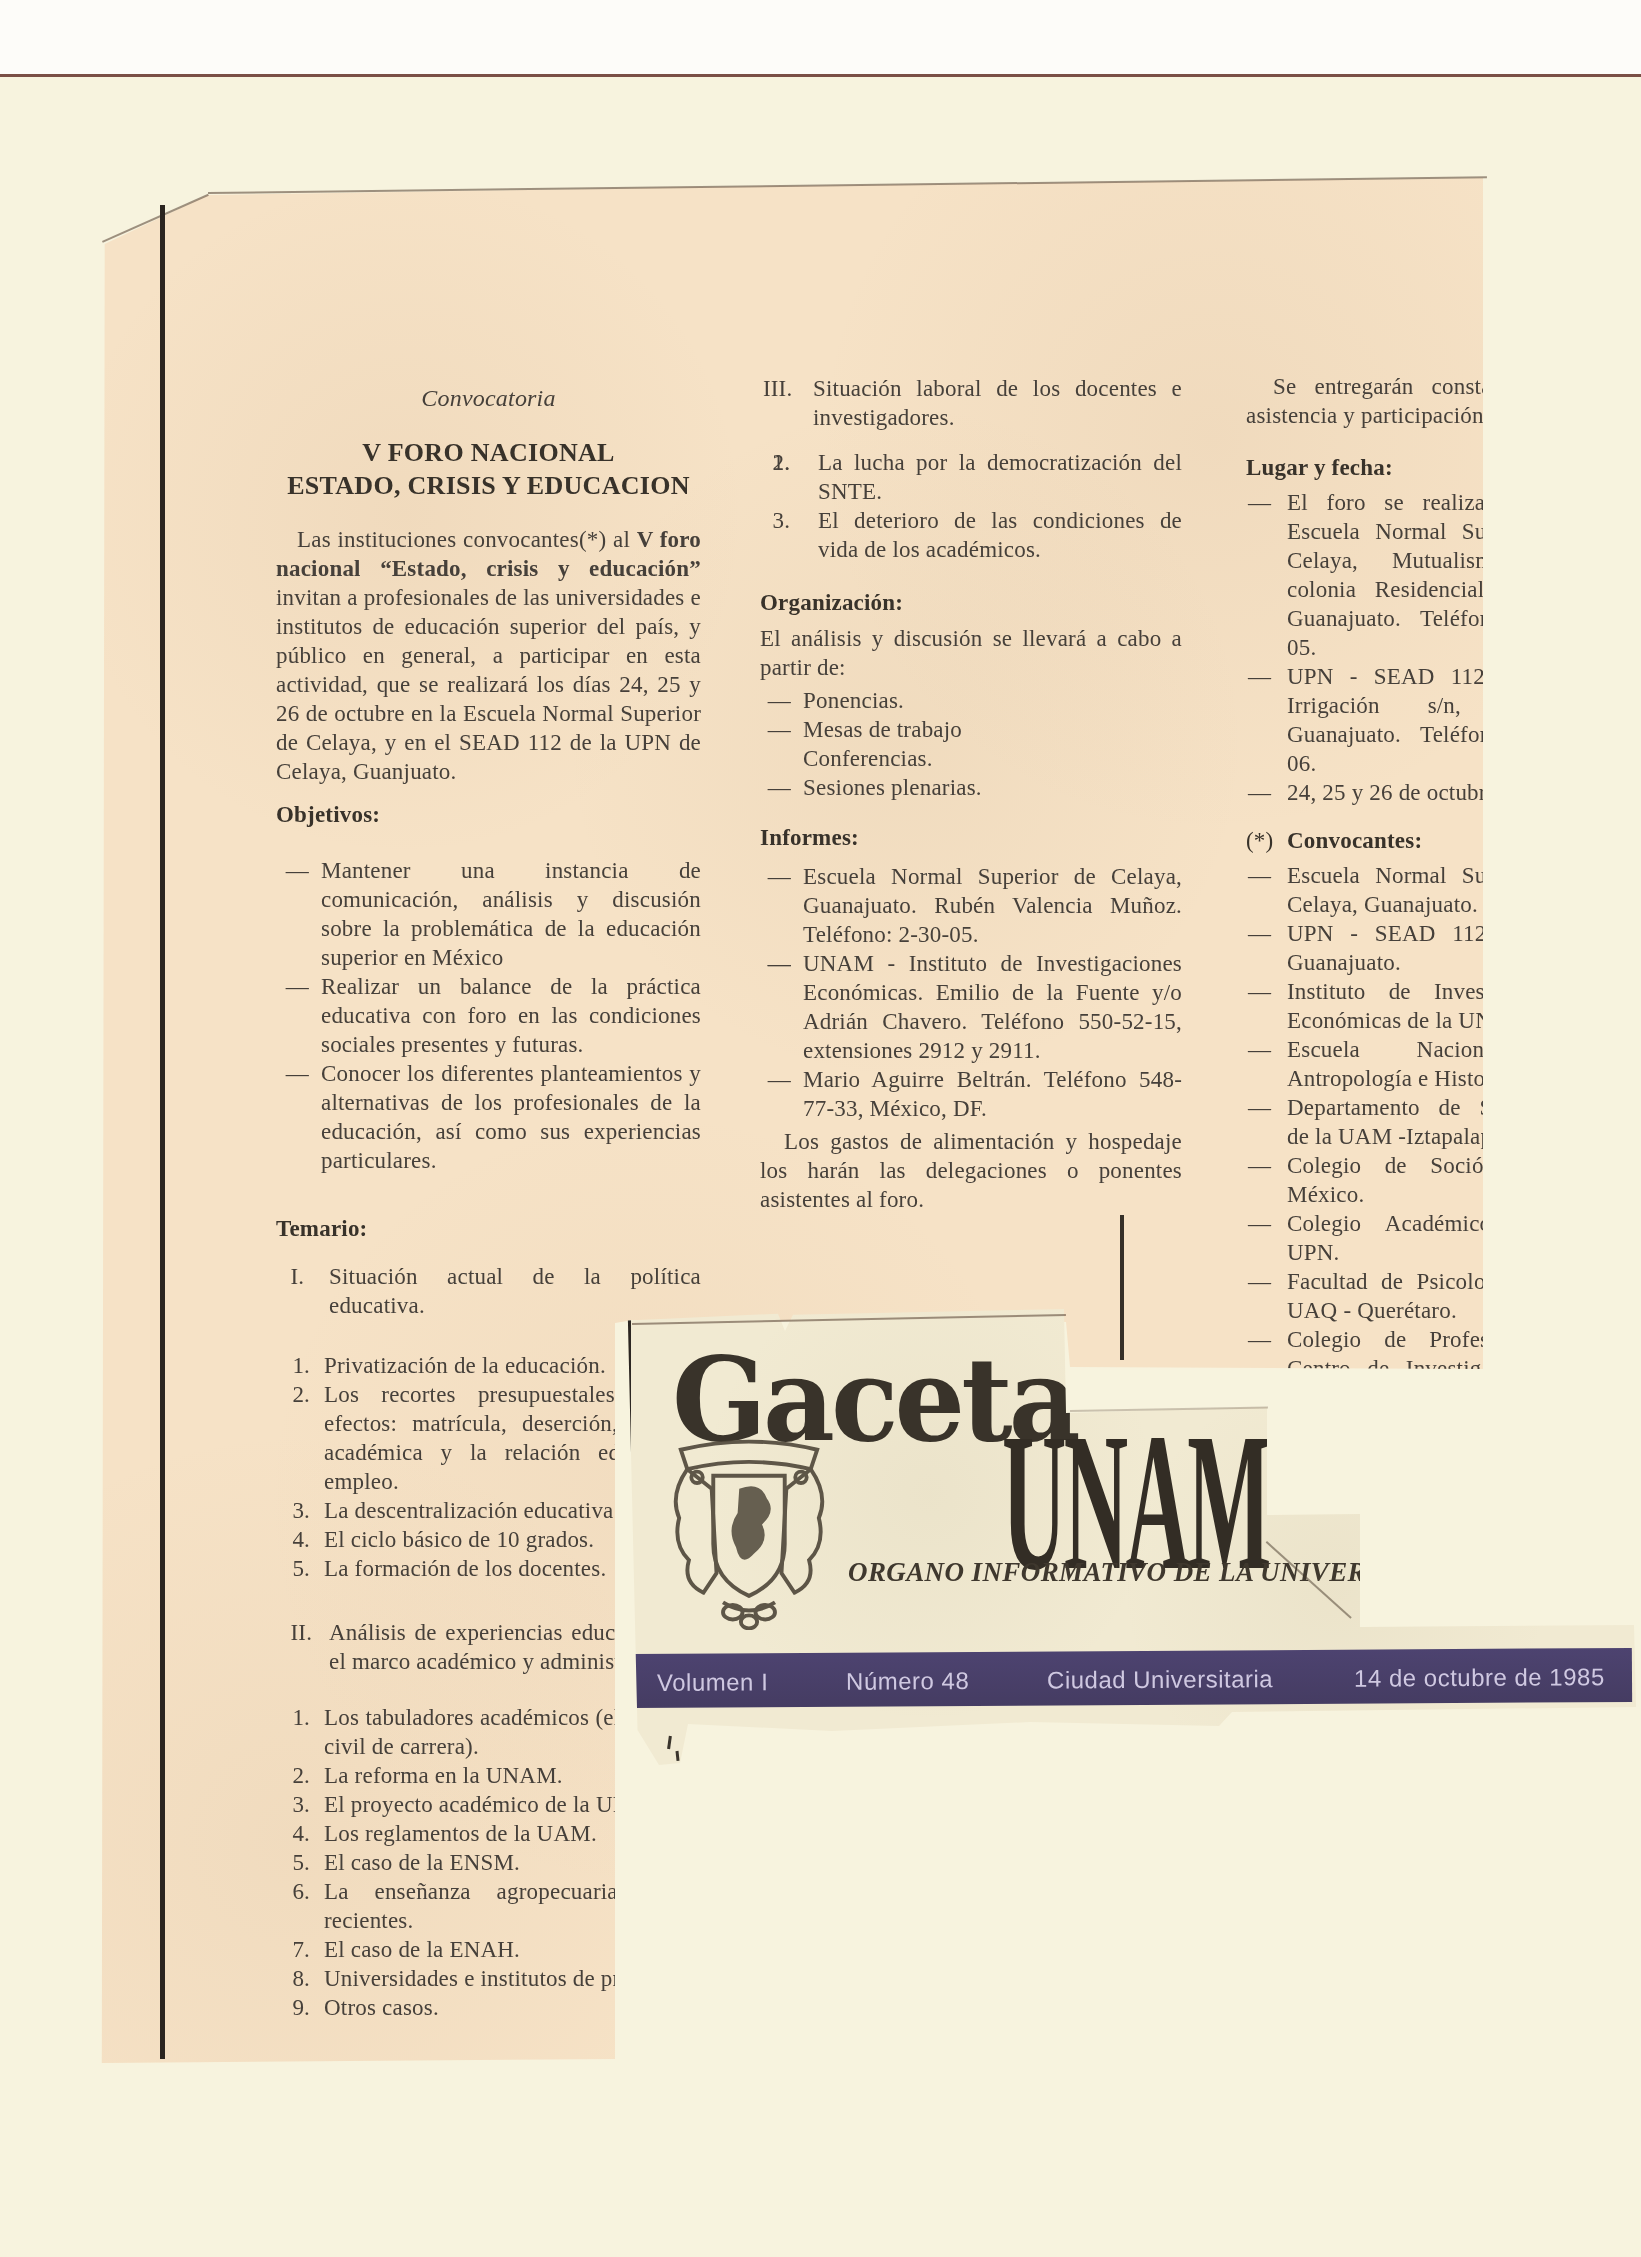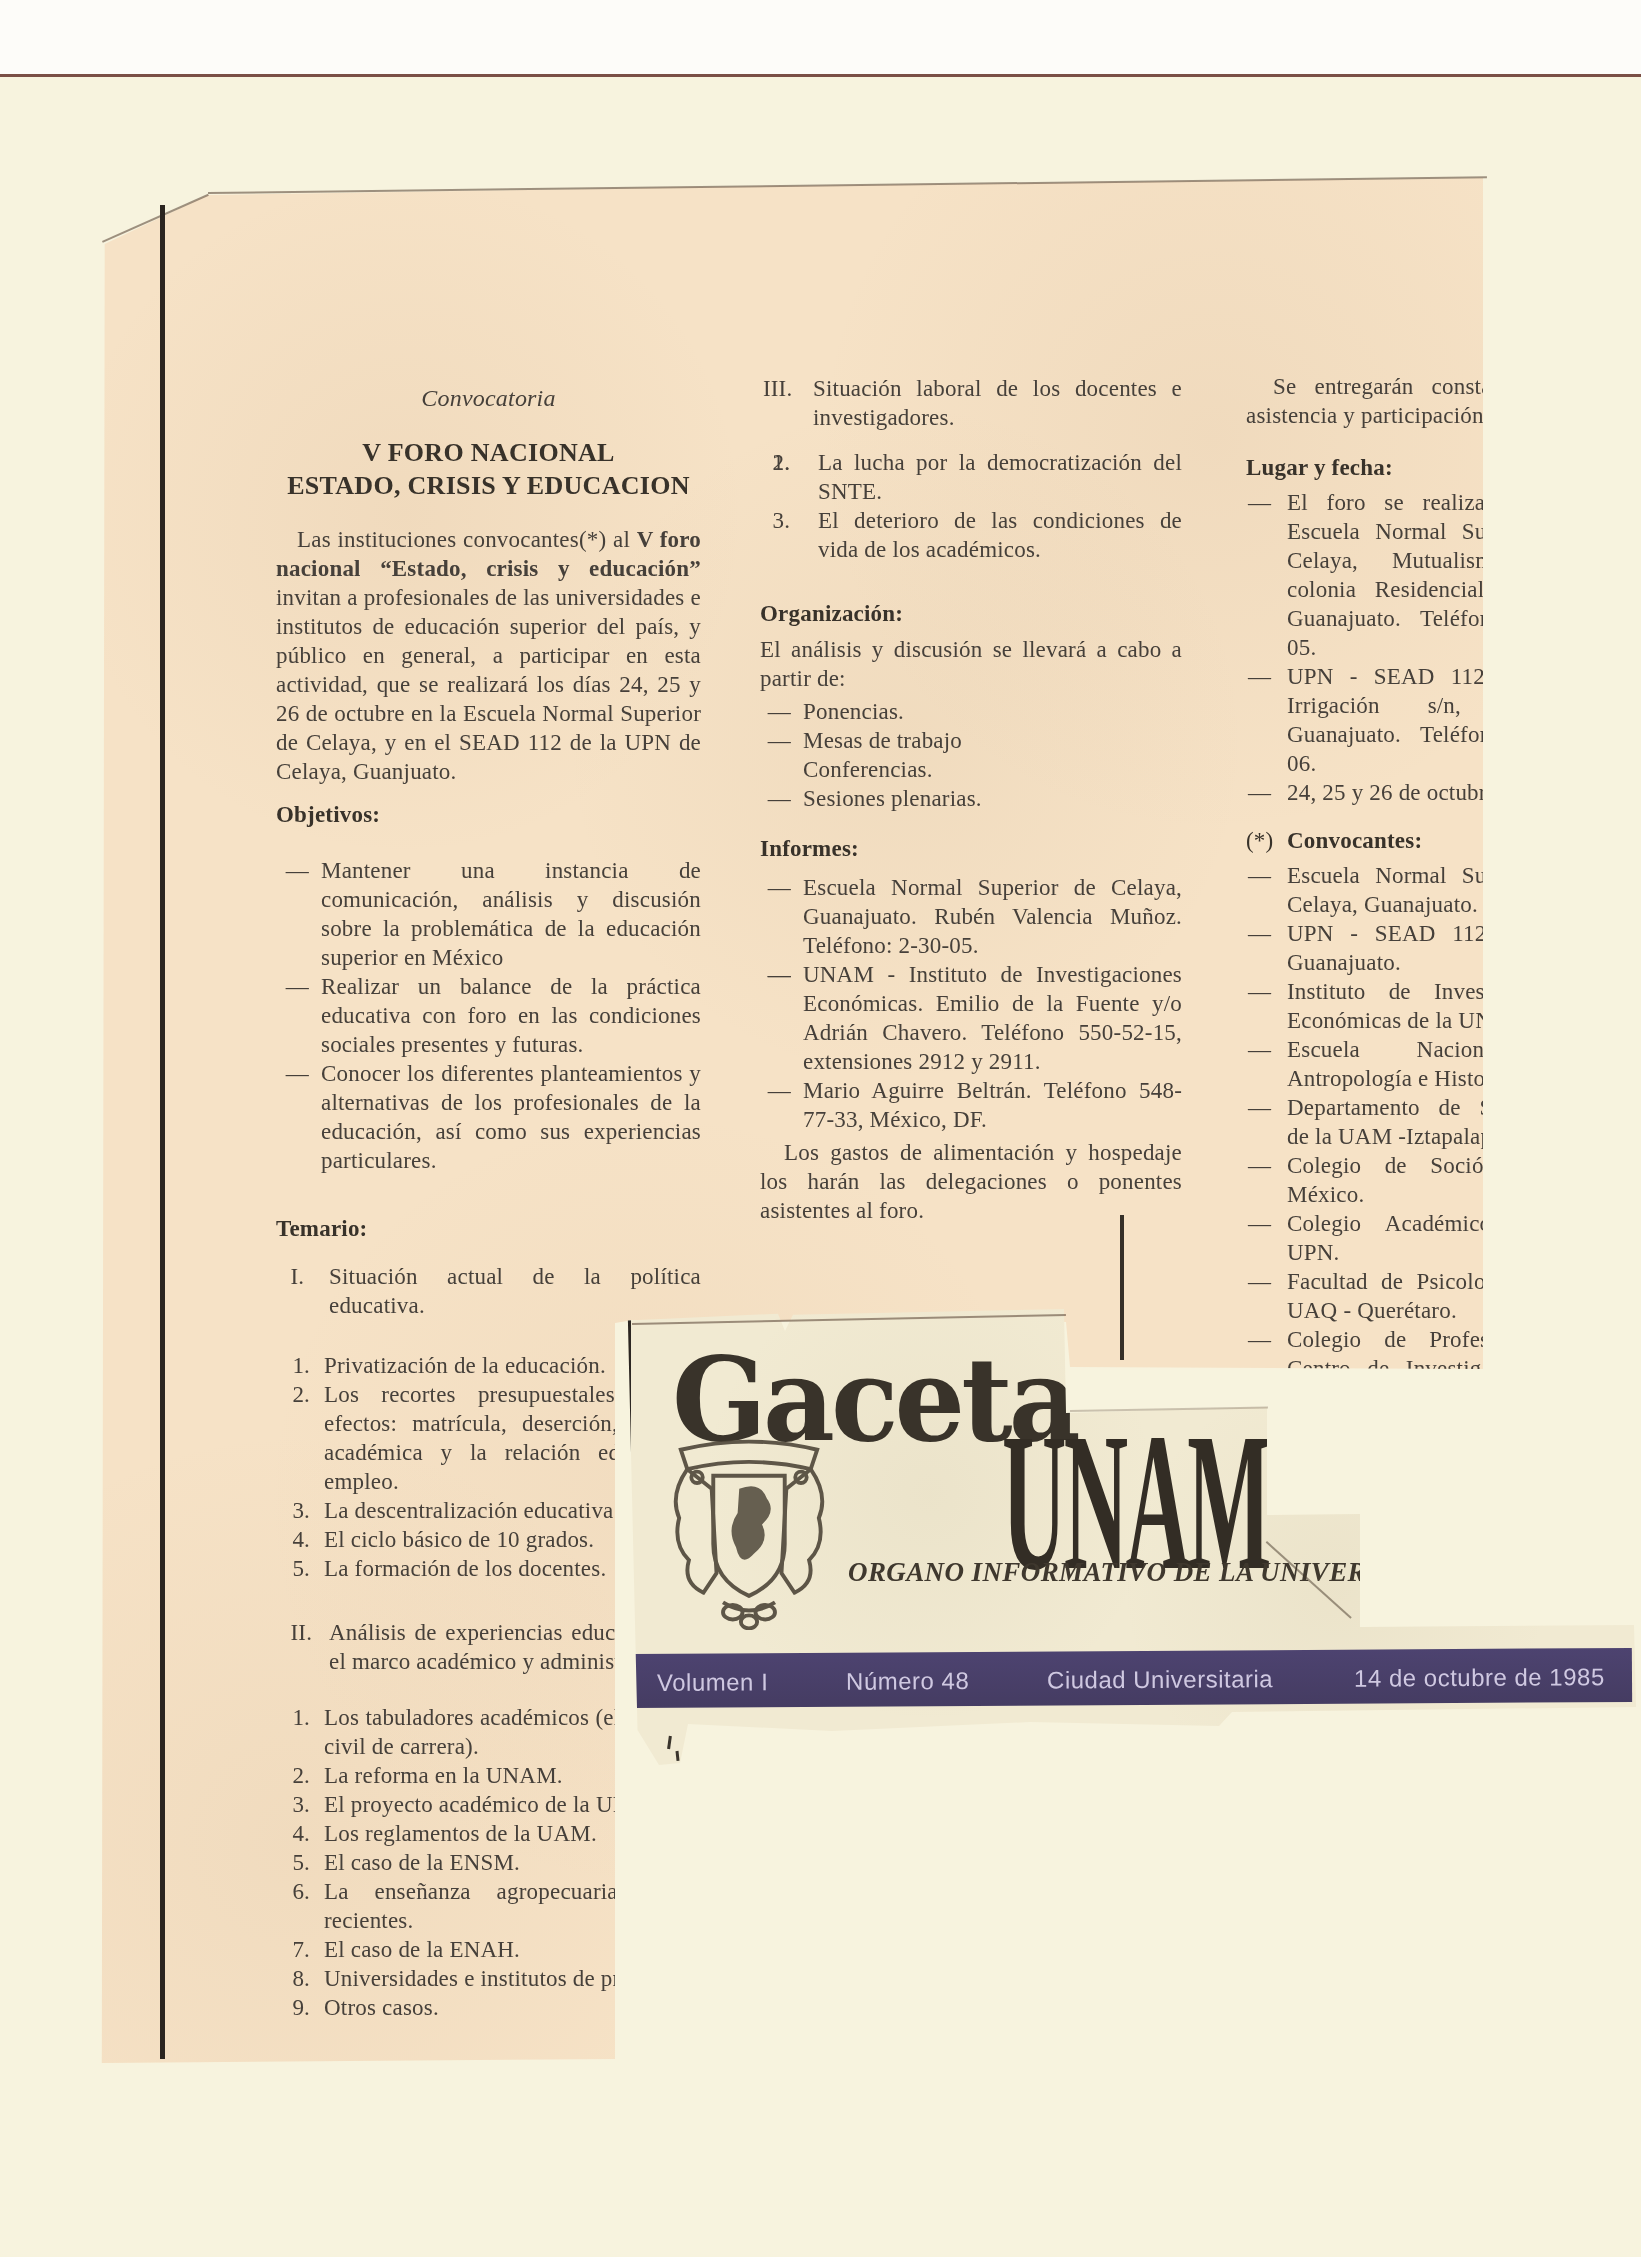--- a/index.html
+++ b/index.html
@@ -134,21 +134,21 @@
   </div>
 
   <div class="col c2">
     <div class="li li-rom" style="margin-top:17.4px;"><span class="m">III.</span><span>Situación laboral de los docentes e investigadores.</span></div>
     <div style="margin-top:15.4px;">
       <div class="li li-num"><span class="m">1.</span></div>
       <div class="li li-num"><span class="m">2.</span><span>La lucha por la democratización del SNTE.</span></div>
       <div class="li li-num"><span class="m">3.</span><span>El deterioro de las condiciones de vida de los académicos.</span></div>
     </div>
 
-    <p class="head" style="margin-top:35px;">Organización:</p>
+    <p class="head" style="margin-top:24px;">Organización:</p>
     <p style="margin-top:7.7px;">El análisis y discusión se llevará a cabo a partir de:</p>
     <div style="margin-top:3.9px;">
       <div class="li li-dash"><span class="m">—</span><span>Ponencias.</span></div>
       <div class="li li-dash"><span class="m">—</span><span>Mesas de trabajo</span></div>
       <div class="li li-dash"><span class="m"></span><span>Conferencias.</span></div>
       <div class="li li-dash"><span class="m">—</span><span>Sesiones plenarias.</span></div>
     </div>
 
     <p class="head" style="margin-top:21px;">Informes:</p>
     <div style="margin-top:9.7px;">

